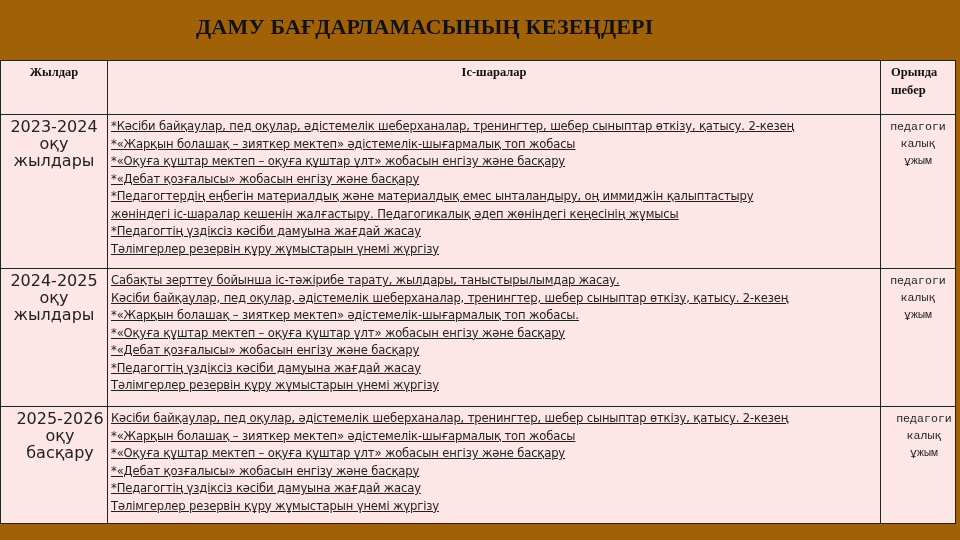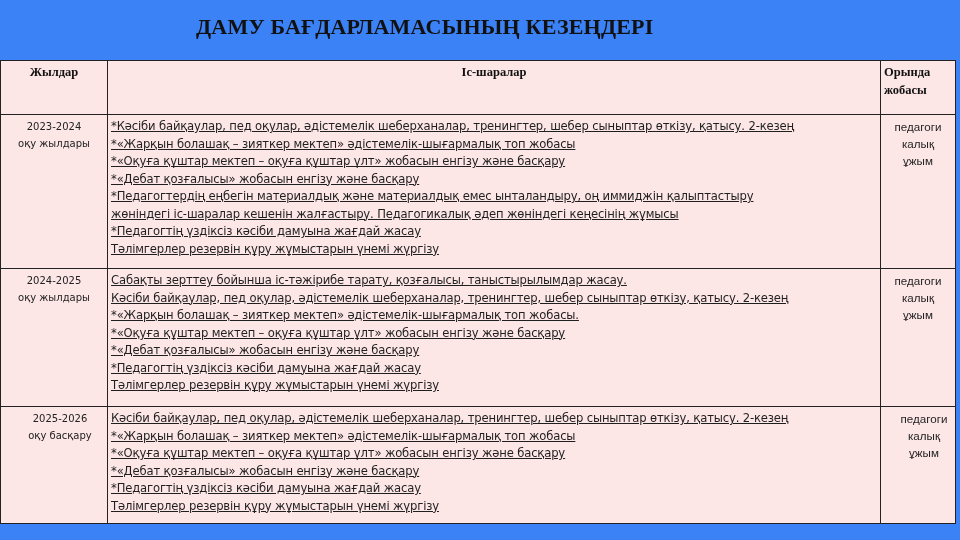--- a/index.html
+++ b/index.html
@@ -7,21 +7,21 @@
       padding: 0;
       background: #ffffff;
       width: 960px;
       height: 540px;
       overflow: hidden;
     }
     .slide {
       position: relative;
       width: 960px;
       height: 540px;
-      background: #3b82f6;
+      background: #a16207;
     }
     .title {
       position: absolute;
       left: 196px;
       top: 14px;
       font-family: "Liberation Serif", serif;
       font-weight: bold;
       font-size: 22px;
       letter-spacing: 0.2px;
       color: #111111;
@@ -45,47 +45,47 @@
     table.plan th {
       font-family: Liberation Serif, serif;
       font-weight: bold;
       font-size: 12.5px;
       color: #111;
       text-align: center;
       height: 51px;
       padding-top: 2px;
       line-height: 18px;
     }
-    table.plan th.col-executors { text-align: left; padding-left: 3px; }
+    table.plan th.col-executors { text-align: left; padding-left: 10px; }
     col.c-years { width: 107px; }
     col.c-activities { width: 773px; }
     col.c-exec { width: 75px; }
     .years {
       font-family: "DejaVu Sans", sans-serif;
-      font-size: 10px;
+      font-size: 16px;
       line-height: 17px;
       color: #222;
       text-align: center;
       padding-top: 3px !important;
     }
     .acts {
       font-family: "DejaVu Sans", sans-serif;
       font-size: 11.6px;
       line-height: 17.5px;
       color: #1f1f1f;
       padding: 3px 2px 0 3px !important;
       letter-spacing: -0.15px;
     }
     .acts .line {
       display: block;
       white-space: nowrap;
       text-decoration: underline;
     }
     .exec {
-      font-family: Liberation Sans, sans-serif;
+      font-family: Liberation Mono, monospace;
       font-size: 11.6px;
       line-height: 17px;
       color: #1f1f1f;
       text-align: center;
       padding-top: 3px !important;
     }
     .exec span { display: block; }
     tr.r1 td { height: 150px; }
     tr.r2 td { height: 134px; }
     tr.r3 td { height: 113px; padding-left: 12px; }
@@ -101,21 +101,21 @@
       <col class="c-years">
       <col class="c-activities">
       <col class="c-exec">
     </colgroup>
     <tbody>
         <tr>
       <th>Жылдар</th>
       <th>Іс-шаралар</th>
       <th class="col-executors">
         <span>Орында</span><br>
-        <span>жобасы</span>
+        <span>шебер</span>
       </th>
     </tr>
 
     <tr class="r1">
       <td class="years">
         <span>2023-2024</span><br>
         <span>оқу жылдары</span>
       </td>
       <td class="acts">
         <span class="line">*Кәсіби байқаулар, пед оқулар, әдістемелік шеберханалар, тренингтер, шебер сыныптар өткізу, қатысу. 2-кезең</span>
@@ -133,21 +133,21 @@
         <span>ұжым</span>
       </td>
     </tr>
 
     <tr class="r2">
       <td class="years">
         <span>2024-2025</span><br>
         <span>оқу жылдары</span>
       </td>
       <td class="acts">
-        <span class="line">Сабақты зерттеу бойынша іс-тәжірибе тарату, қозғалысы, таныстырылымдар жасау.</span>
+        <span class="line">Сабақты зерттеу бойынша іс-тәжірибе тарату, жылдары, таныстырылымдар жасау.</span>
         <span class="line">Кәсіби байқаулар, пед оқулар, әдістемелік шеберханалар, тренингтер, шебер сыныптар өткізу, қатысу. 2-кезең</span>
         <span class="line">*«Жарқын болашақ – зияткер мектеп» әдістемелік-шығармалық топ жобасы.</span>
         <span class="line">*«Оқуға құштар мектеп – оқуға құштар ұлт» жобасын енгізу және басқару</span>
         <span class="line">*«Дебат қозғалысы» жобасын енгізу және басқару</span>
         <span class="line">*Педагогтің үздіксіз кәсіби дамуына жағдай жасау</span>
         <span class="line">Тәлімгерлер резервін құру жұмыстарын үнемі жүргізу</span>
       </td>
       <td class="exec">
         <span>педагоги</span>
         <span>калық</span>

